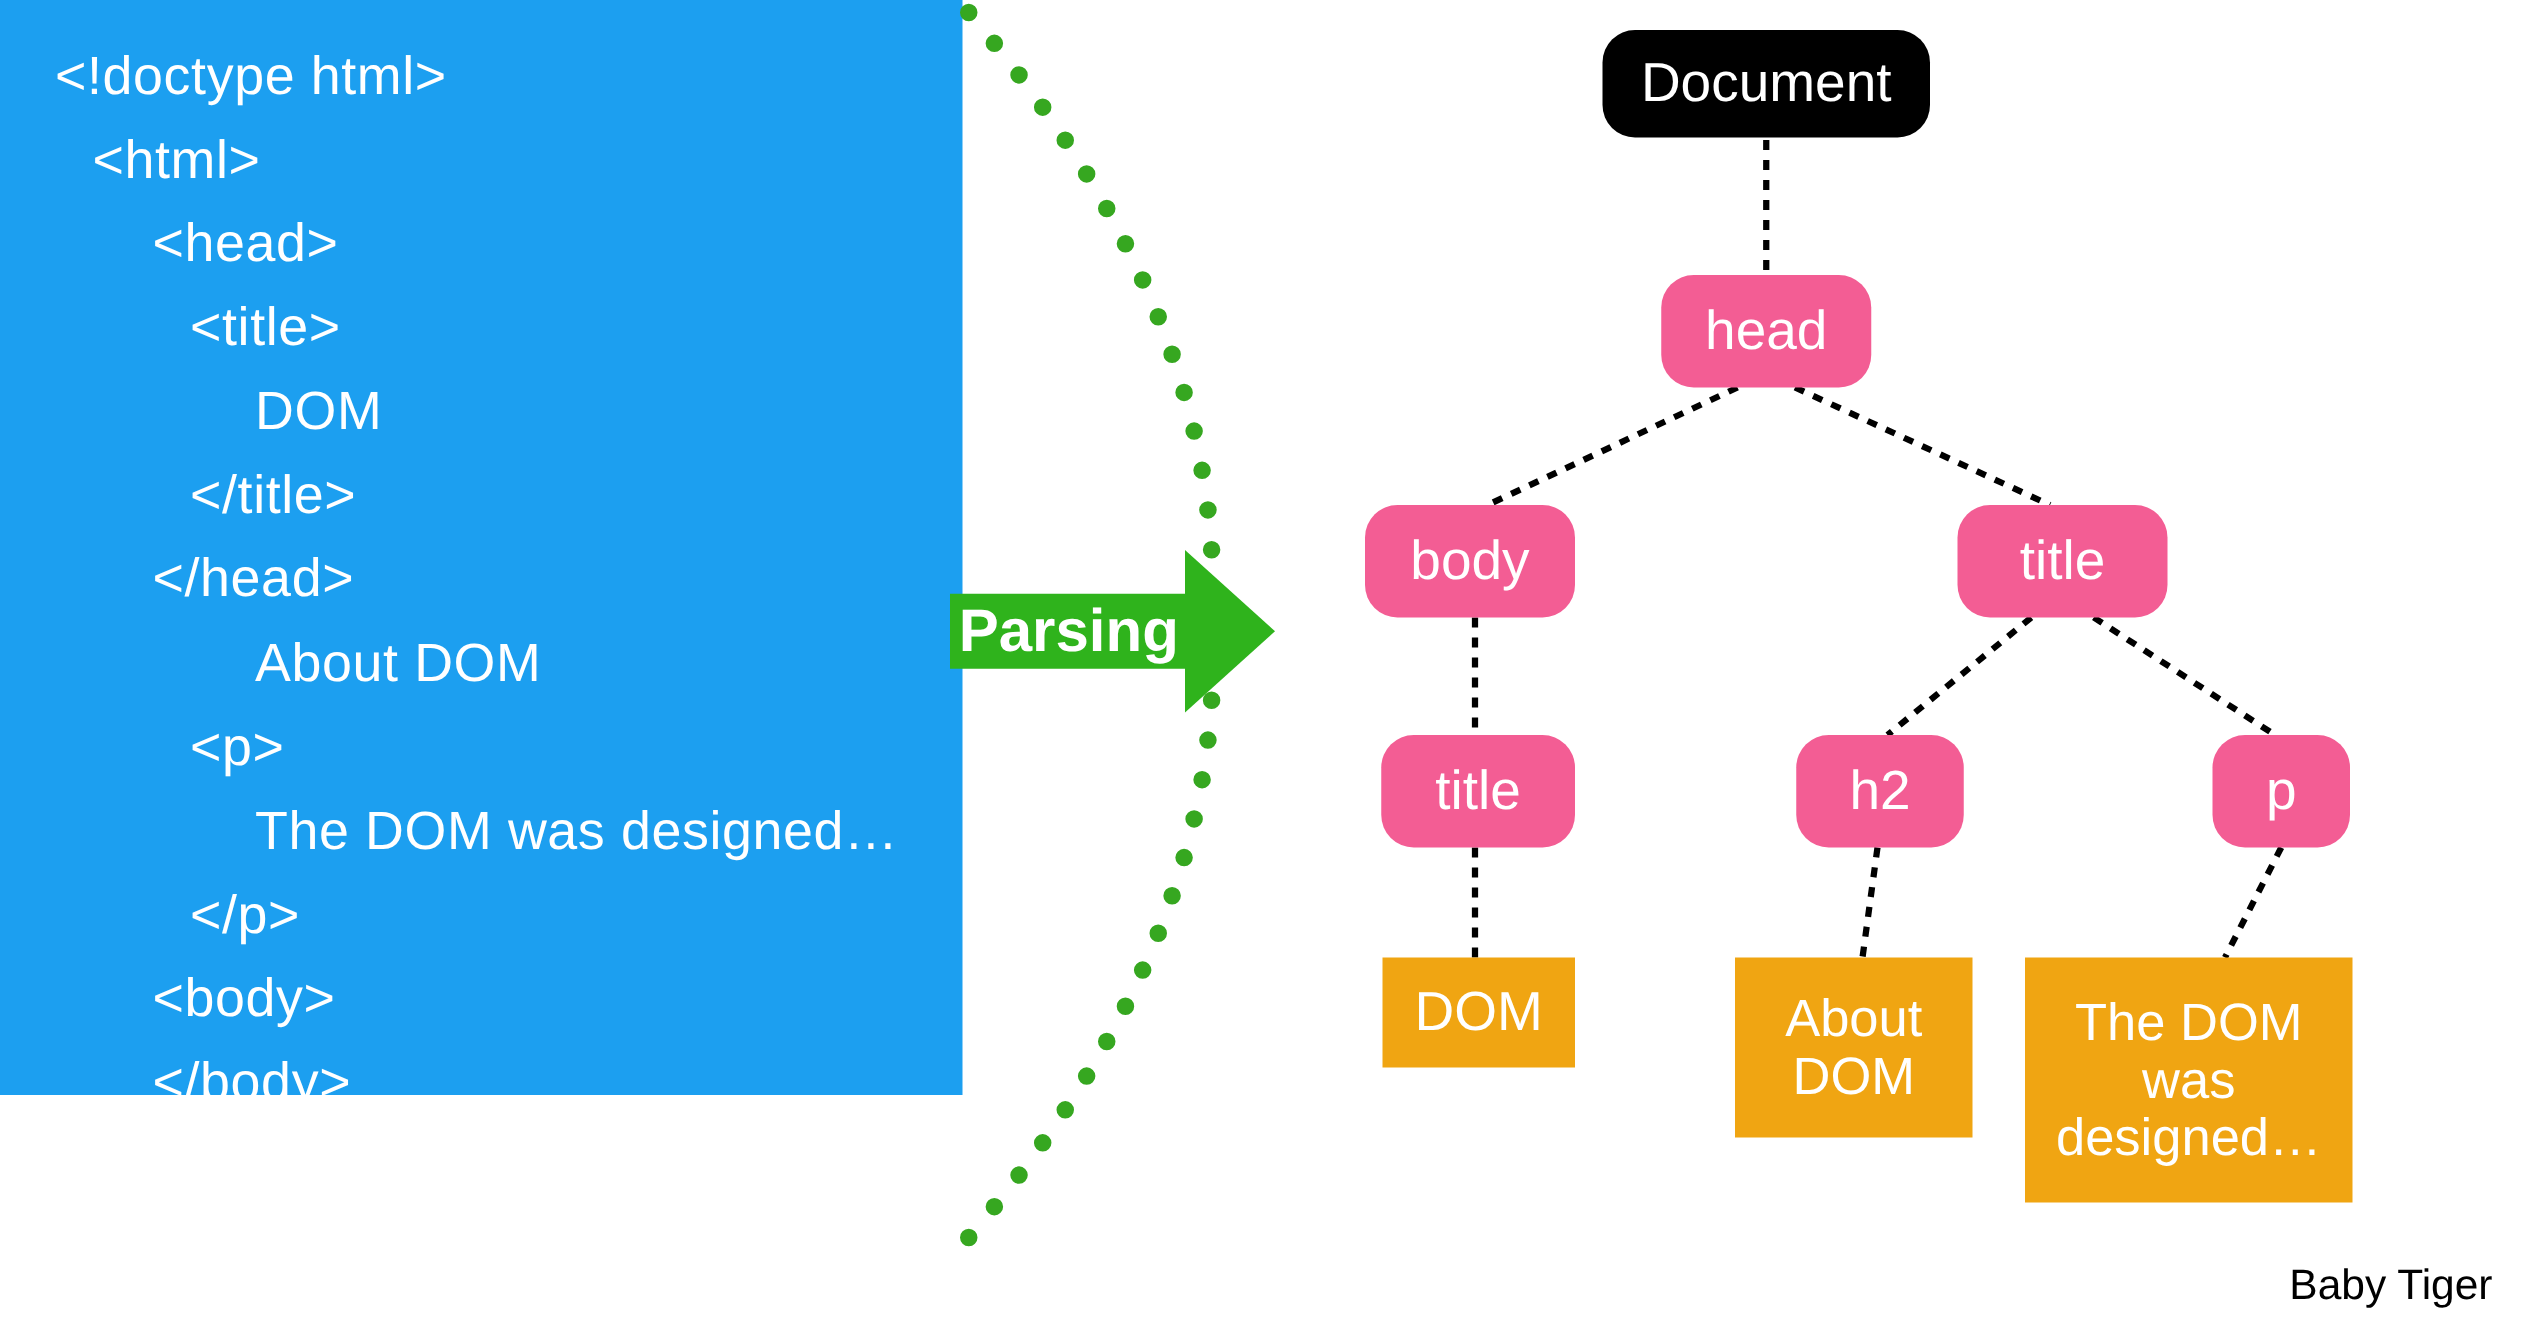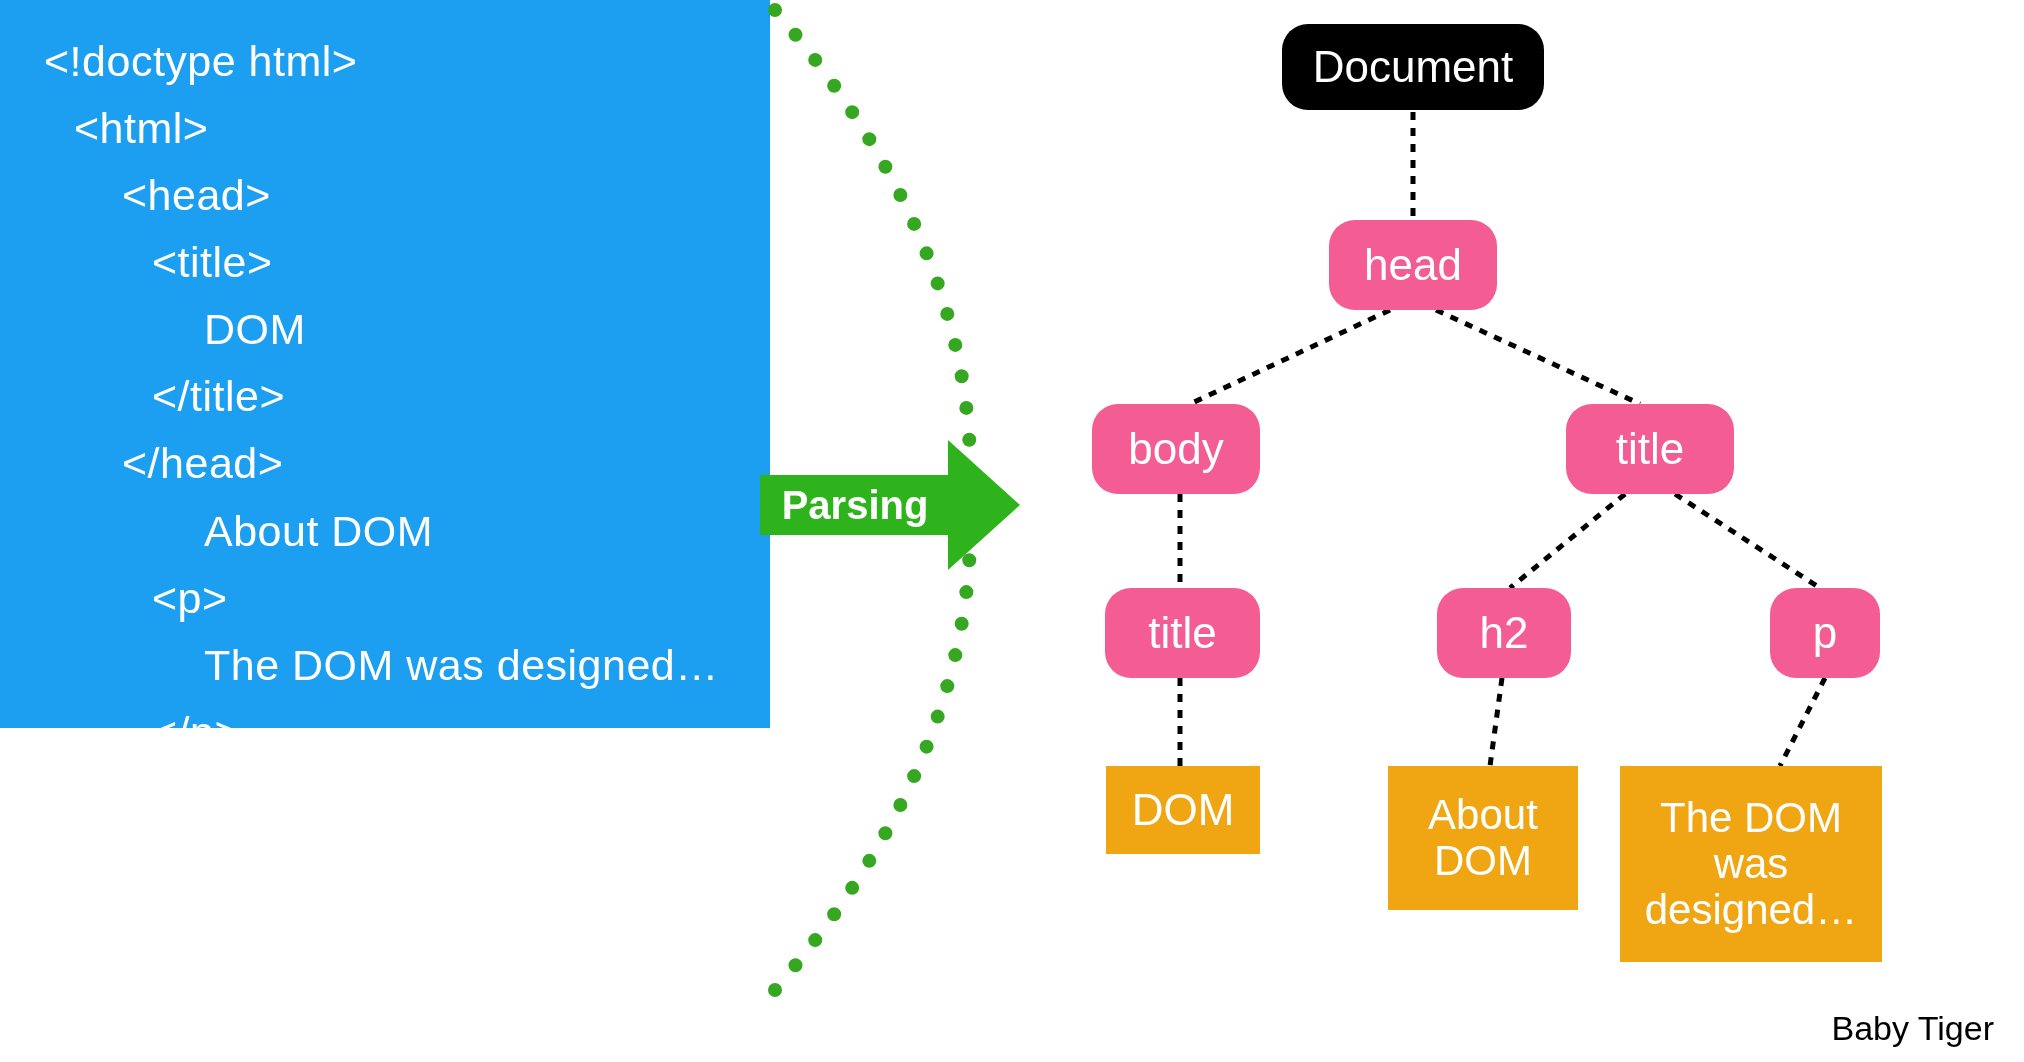--- a/index.html
+++ b/index.html
@@ -11,21 +11,21 @@
     position: relative;
     overflow: hidden;
   }
 
   
   .code-panel {
     position: absolute;
     left: 0;
     top: 0;
     width: 770px;
-    height: 728px;
+    height: 876px;
     background: #1c9ff0;
     color: #ffffff;
     font-size: 43px;
     line-height: 1.56;
     font-weight: 400;
     padding: 28px 0 0 44px;
     letter-spacing: 0.5px;
   }
   .code-panel .line { white-space: pre; }
   .i1 { padding-left: 30px; }
@@ -57,21 +57,21 @@
     top: 35px;
     width: 190px;
     height: 60px;
     background: #2fb31c;
     display: flex;
     align-items: center;
     justify-content: center;
   }
   .arrow-shaft span {
     color: #ffffff;
-    font-size: 40px;
+    font-size: 48px;
     font-weight: 600;
   }
   .arrow-head {
     position: absolute;
     left: 188px;
     top: 0;
     width: 0; height: 0;
     border-top: 65px solid transparent;
     border-bottom: 65px solid transparent;
     border-left: 72px solid #2fb31c;
@@ -131,20 +131,21 @@
     <div class="line i1">&lt;html&gt;</div>
     <div class="line i2">&lt;head&gt;</div>
     <div class="line i3">&lt;title&gt;</div>
     <div class="line i4">DOM</div>
     <div class="line i3">&lt;/title&gt;</div>
     <div class="line i2">&lt;/head&gt;</div>
     <div class="line i4">About DOM</div>
     <div class="line i3">&lt;p&gt;</div>
     <div class="line i4">The DOM was designed…</div>
     <div class="line i3">&lt;/p&gt;</div>
+    <div class="line i2">&lt;body&gt;</div>
     <div class="line i2">&lt;/body&gt;</div>
     <div class="line i1">&lt;/html&gt;</div>
   </div>
 
 <svg class="dots-svg" viewBox="0 0 260 1000">
   <path d="M 15 10 Q 220 250 210 500" stroke="#36a720" stroke-width="14" stroke-linecap="round" stroke-dasharray="0 32" fill="none"></path>
   <path d="M 15 990 Q 220 750 210 500" stroke="#36a720" stroke-width="14" stroke-linecap="round" stroke-dasharray="0 32" fill="none"></path>
 </svg>
 
 <div class="arrow-wrap">

